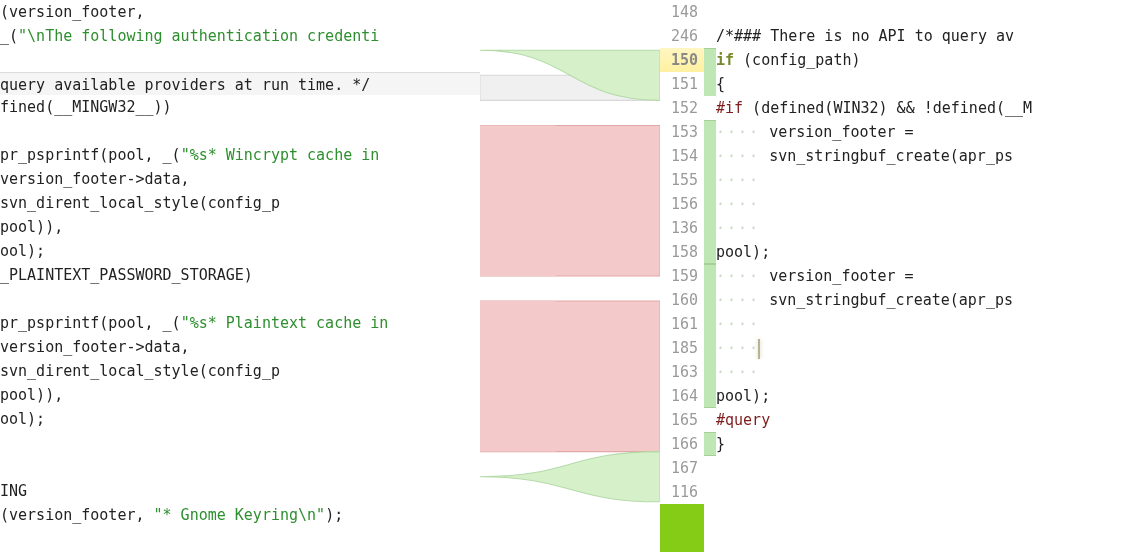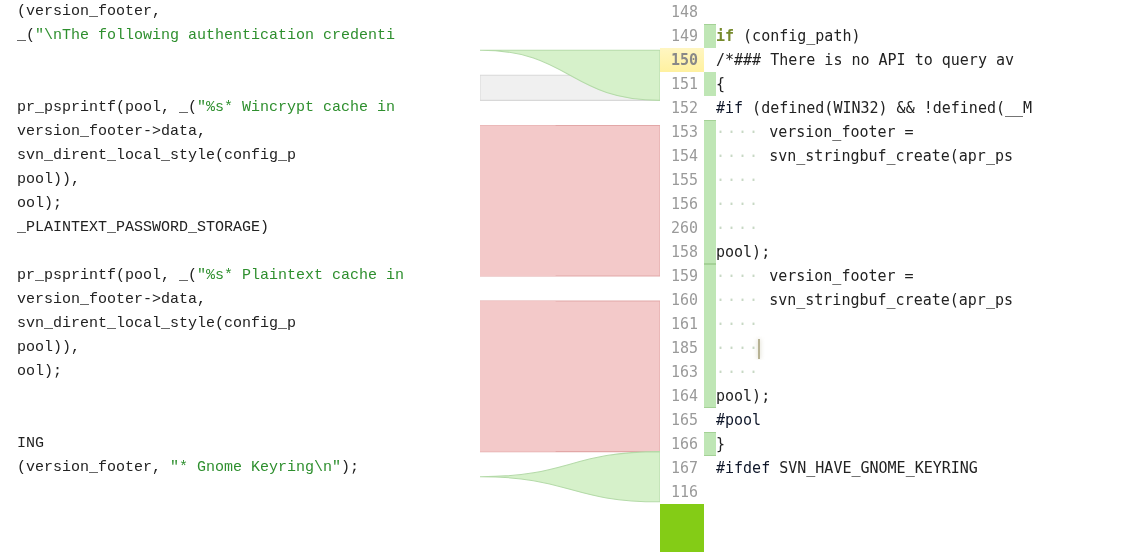--- a/index.html
+++ b/index.html
@@ -49,26 +49,26 @@
   color: #9a9a9a;
   padding-right: 6px;
   background: #fff;
 }
 .ln.hl {
   background: linear-gradient(#fff6c2, #fff1a0);
   color: #888;
   font-weight: bold;
 }
 
-.lline { padding-left: 17px; font-family: Liberation Mono, monospace; }
+.lline { padding-left: 0; }
 .bg-delline { background: #f5f5f5; }
 
 .kw { color: #768a2c; font-weight: bold; }
 .str { color: #2e8f2e; }
-.pp { color: #0f172a; }
+.pp { color: #7f1d1d; }
 
 .gap-svg {
   position: absolute;
   left: 0; top: 0;
   width: 100%; height: 100%;
 }
 
 .right-marker {
   display: inline-block;
   height: 24px;
@@ -95,20 +95,22 @@
 </style>
 </head>
 <body>
 
 <div class="diff-container">
 
   <div class="left-pane" id="left-pane">
       <div class="row lline">(version_footer,</div>
       <div class="row lline">  _(<span class="str">"\nThe following authentication credenti</span></div>
       <div class="row lline"></div>
+      <div class="row lline bg-delline" style="border-top: 1px solid rgb(220, 220, 220); height: 23px;"> query available providers at run time. */</div>
+      <div class="row lline">fined(__MINGW32__))</div>
       <div class="row lline"></div>
       <div class="row lline">pr_psprintf(pool, _(<span class="str">"%s* Wincrypt cache in </span></div>
       <div class="row lline">               version_footer-&gt;data,</div>
       <div class="row lline">               svn_dirent_local_style(config_p</div>
       <div class="row lline">                                      pool)),</div>
       <div class="row lline">ool);</div>
       <div class="row lline">_PLAINTEXT_PASSWORD_STORAGE)</div>
       <div class="row lline"></div>
       <div class="row lline">pr_psprintf(pool, _(<span class="str">"%s* Plaintext cache in</span></div>
       <div class="row lline">               version_footer-&gt;data,</div>
@@ -148,58 +150,58 @@
           L 180 480
           C 90 480, 90 456, 0 456
           Z" fill="#d6f1ca" stroke="#b4daa8" stroke-width="1"></path>
         <rect x="0" y="120" width="75.6" height="144" fill="#f3c9c9"></rect>
         <rect x="0" y="288" width="75.6" height="144" fill="#f3c9c9"></rect>
       </svg>
   </div>
 
   <div class="gutter-col" id="gutter">
       <div class="row"><span class="ln">148</span></div>
-      <div class="row"><span class="ln">149</span></div>
+      <div class="row"><span class="ln">246</span></div>
       <div class="row"><span class="ln hl">150</span></div>
       <div class="row"><span class="ln">151</span></div>
       <div class="row"><span class="ln">152</span></div>
       <div class="row"><span class="ln">153</span></div>
       <div class="row"><span class="ln">154</span></div>
       <div class="row"><span class="ln">155</span></div>
       <div class="row"><span class="ln">156</span></div>
-      <div class="row"><span class="ln">260</span></div>
+      <div class="row"><span class="ln">136</span></div>
       <div class="row"><span class="ln">158</span></div>
       <div class="row"><span class="ln">159</span></div>
       <div class="row"><span class="ln">160</span></div>
       <div class="row"><span class="ln">161</span></div>
       <div class="row"><span class="ln">185</span></div>
       <div class="row"><span class="ln">163</span></div>
       <div class="row"><span class="ln">164</span></div>
       <div class="row"><span class="ln">165</span></div>
       <div class="row"><span class="ln">166</span></div>
       <div class="row"><span class="ln">167</span></div>
       <div class="row"><span class="ln">116</span></div>
     </div>
 
   <div class="right-pane" id="right-pane">
       <div class="row"><span class="right-marker"></span><span class="rtxt"></span></div>
+      <div class="row"><span class="right-marker"></span><span class="rtxt">  /*### There is no API to query av</span></div>
       <div class="row"><span class="right-marker" style="background: rgb(191, 230, 181); border-top: 1px solid rgb(164, 209, 150);"></span><span class="rtxt">  <span class="kw">if</span> (config_path)</span></div>
-      <div class="row"><span class="right-marker"></span><span class="rtxt">  /*### There is no API to query av</span></div>
       <div class="row"><span class="right-marker" style="background: rgb(191, 230, 181);"></span><span class="rtxt">    {</span></div>
       <div class="row"><span class="right-marker"></span><span class="rtxt"><span class="pp">#if</span> (defined(WIN32) &amp;&amp; !defined(__M</span></div>
       <div class="row"><span class="right-marker" style="background: rgb(191, 230, 181); border-top: 1px solid rgb(164, 209, 150);"></span><span class="rtxt"><span class="dots">····</span>  version_footer =</span></div>
       <div class="row"><span class="right-marker" style="background: rgb(191, 230, 181);"></span><span class="rtxt"><span class="dots">····</span>    svn_stringbuf_create(apr_ps</span></div>
       <div class="row"><span class="right-marker" style="background: rgb(191, 230, 181);"></span><span class="rtxt"><span class="dots">····</span></span></div>
       <div class="row"><span class="right-marker" style="background: rgb(191, 230, 181);"></span><span class="rtxt"><span class="dots">····</span></span></div>
       <div class="row"><span class="right-marker" style="background: rgb(191, 230, 181);"></span><span class="rtxt"><span class="dots">····</span></span></div>
       <div class="row"><span class="right-marker" style="background: rgb(191, 230, 181); border-bottom: 1px solid rgb(164, 209, 150);"></span><span class="rtxt">                              pool);</span></div>
       <div class="row"><span class="right-marker" style="background: rgb(191, 230, 181); border-top: 1px solid rgb(164, 209, 150);"></span><span class="rtxt"><span class="dots">····</span>  version_footer =</span></div>
       <div class="row"><span class="right-marker" style="background: rgb(191, 230, 181);"></span><span class="rtxt"><span class="dots">····</span>    svn_stringbuf_create(apr_ps</span></div>
       <div class="row"><span class="right-marker" style="background: rgb(191, 230, 181);"></span><span class="rtxt"><span class="dots">····</span></span></div>
       <div class="row"><span class="right-marker" style="background: rgb(191, 230, 181);"></span><span class="rtxt"><span class="dots">····</span><span class="cursor"></span></span></div>
       <div class="row"><span class="right-marker" style="background: rgb(191, 230, 181);"></span><span class="rtxt"><span class="dots">····</span></span></div>
       <div class="row"><span class="right-marker" style="background: rgb(191, 230, 181); border-bottom: 1px solid rgb(164, 209, 150);"></span><span class="rtxt">                              pool);</span></div>
-      <div class="row"><span class="right-marker"></span><span class="rtxt"><span class="pp">#pool</span></span></div>
+      <div class="row"><span class="right-marker"></span><span class="rtxt"><span class="pp">#query</span></span></div>
       <div class="row"><span class="right-marker" style="background: rgb(191, 230, 181); border-top: 1px solid rgb(164, 209, 150); border-bottom: 1px solid rgb(164, 209, 150);"></span><span class="rtxt">      }</span></div>
-      <div class="row"><span class="right-marker"></span><span class="rtxt"><span class="pp">#ifdef</span> SVN_HAVE_GNOME_KEYRING</span></div>
+      <div class="row"><span class="right-marker"></span></div>
     </div>
 
 </div>
 
 </body></html>

